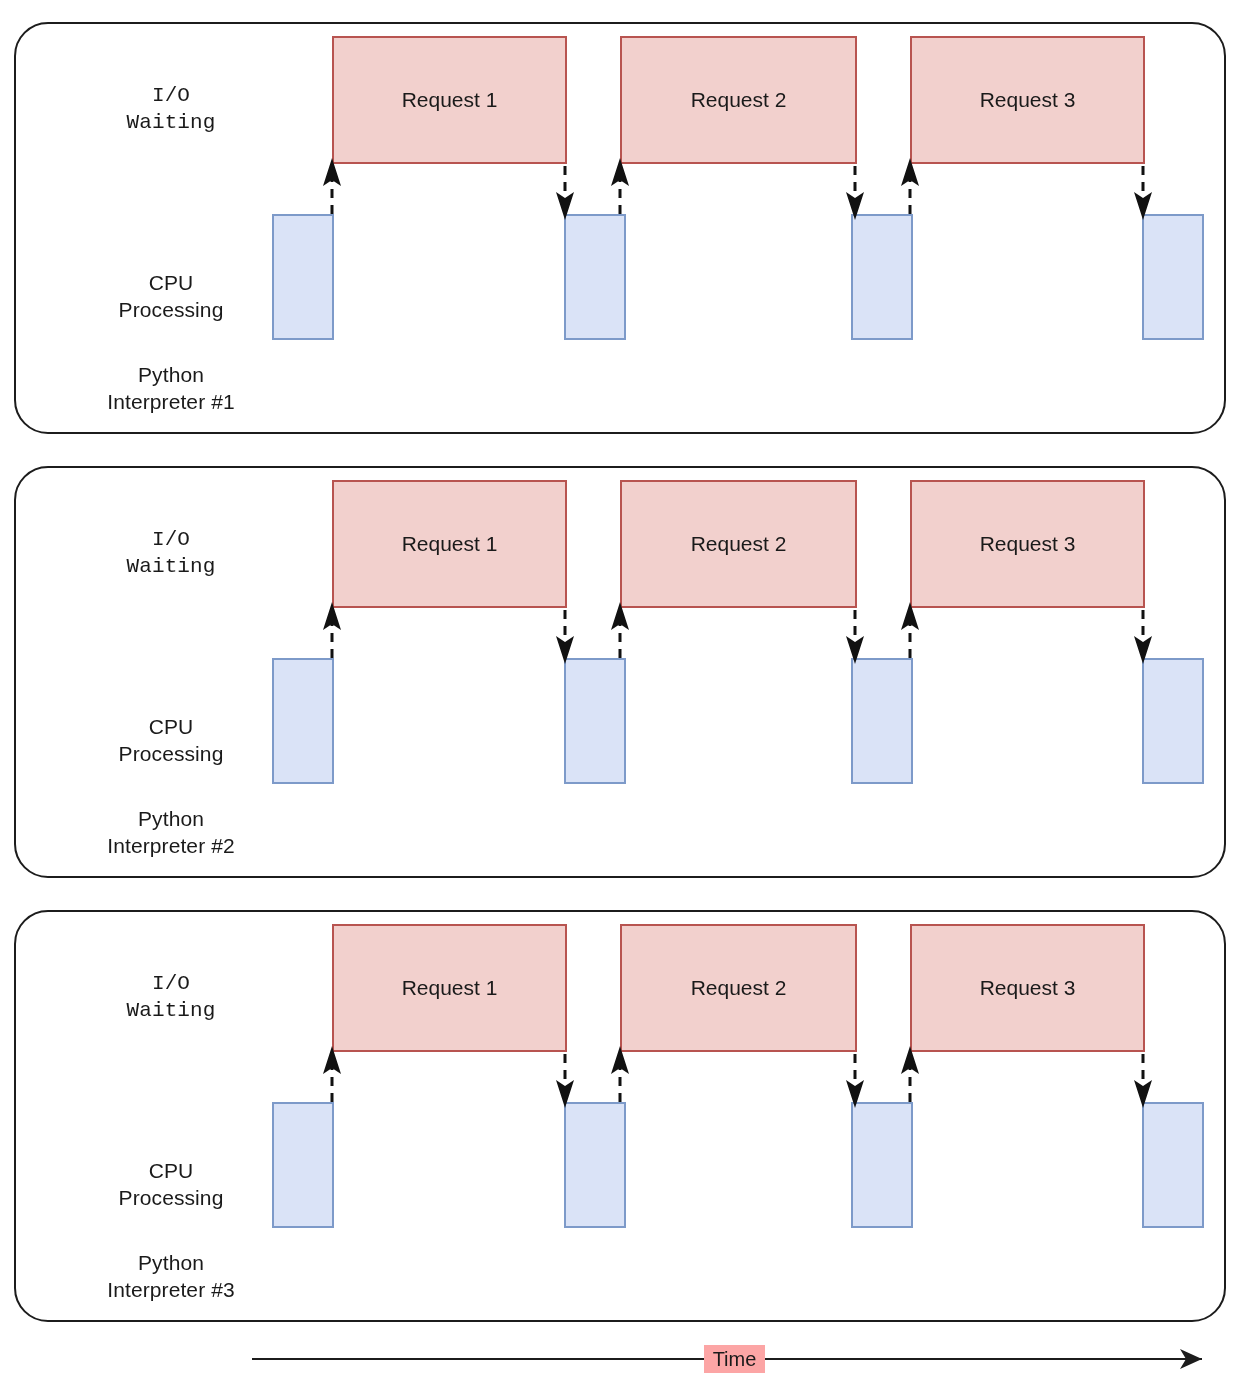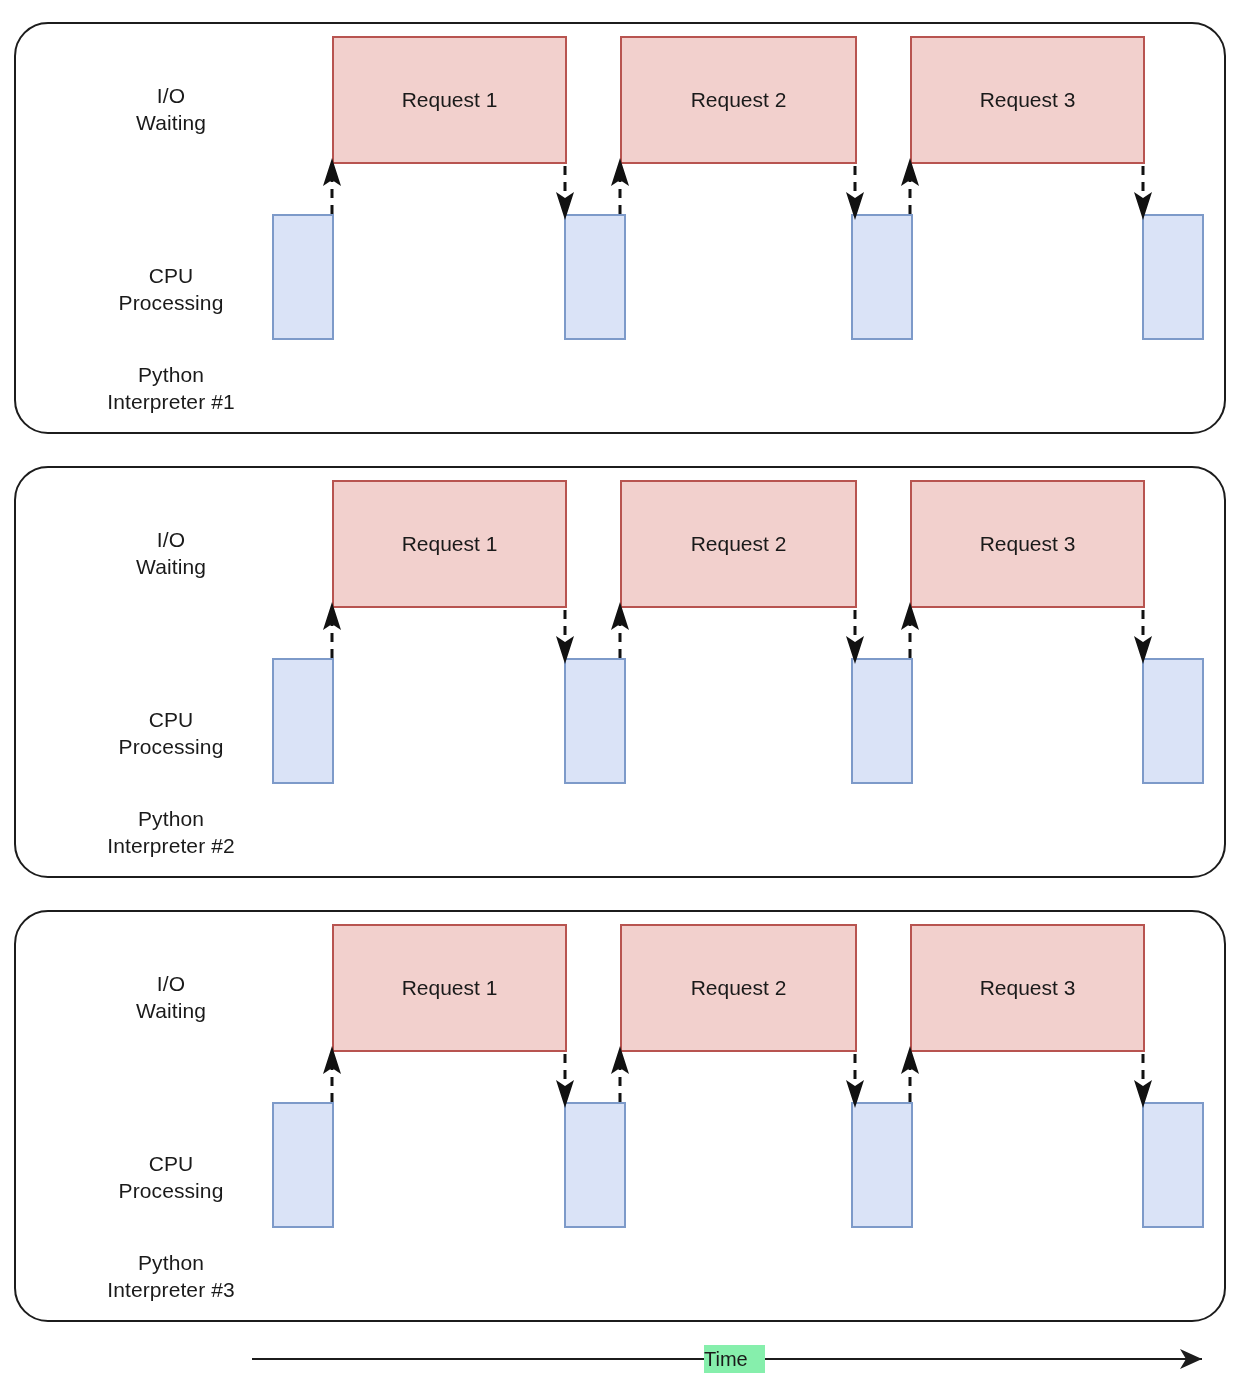--- a/index.html
+++ b/index.html
@@ -35,22 +35,22 @@
   .row-label {
     position: absolute;
     left: 62px;
     width: 186px;
     text-align: center;
     font-size: 21px;
     line-height: 27px;
     white-space: pre-line;
     letter-spacing: 0.1px;
   }
-  .label-io   { top: 58px; }
-  .label-cpu  { top: 238px; }
+  .label-io   { top: 58px; font-family: Liberation Mono, monospace; }
+  .label-cpu  { top: 245px; }
   .label-name { top: 337px; }
 
   .io-box {
     position: absolute;
     top: 12px;
     height: 128px;
     background: #f2d0cd;
     border: 2px solid #b85450;
     box-sizing: border-box;
     display: flex;
@@ -97,23 +97,24 @@
     height: 2px;
     background: #1c1c1c;
   }
   .time-rule-left  { left: 0;   width: 452px; }
   .time-rule-right { left: 513px; width: 412px; }
   #time-label {
     position: absolute;
     left: 452px;
     top: 3px;
     width: 61px;
+    text-align: center;
     font-size: 20px;
     line-height: 28px;
-    background: #86efac;
+    background: #fca5a5;
   }
   #time-head {
     position: absolute;
     right: 0;
     top: 6px;
     width: 26px;
     height: 22px;
   }
 </style>
 </head>

